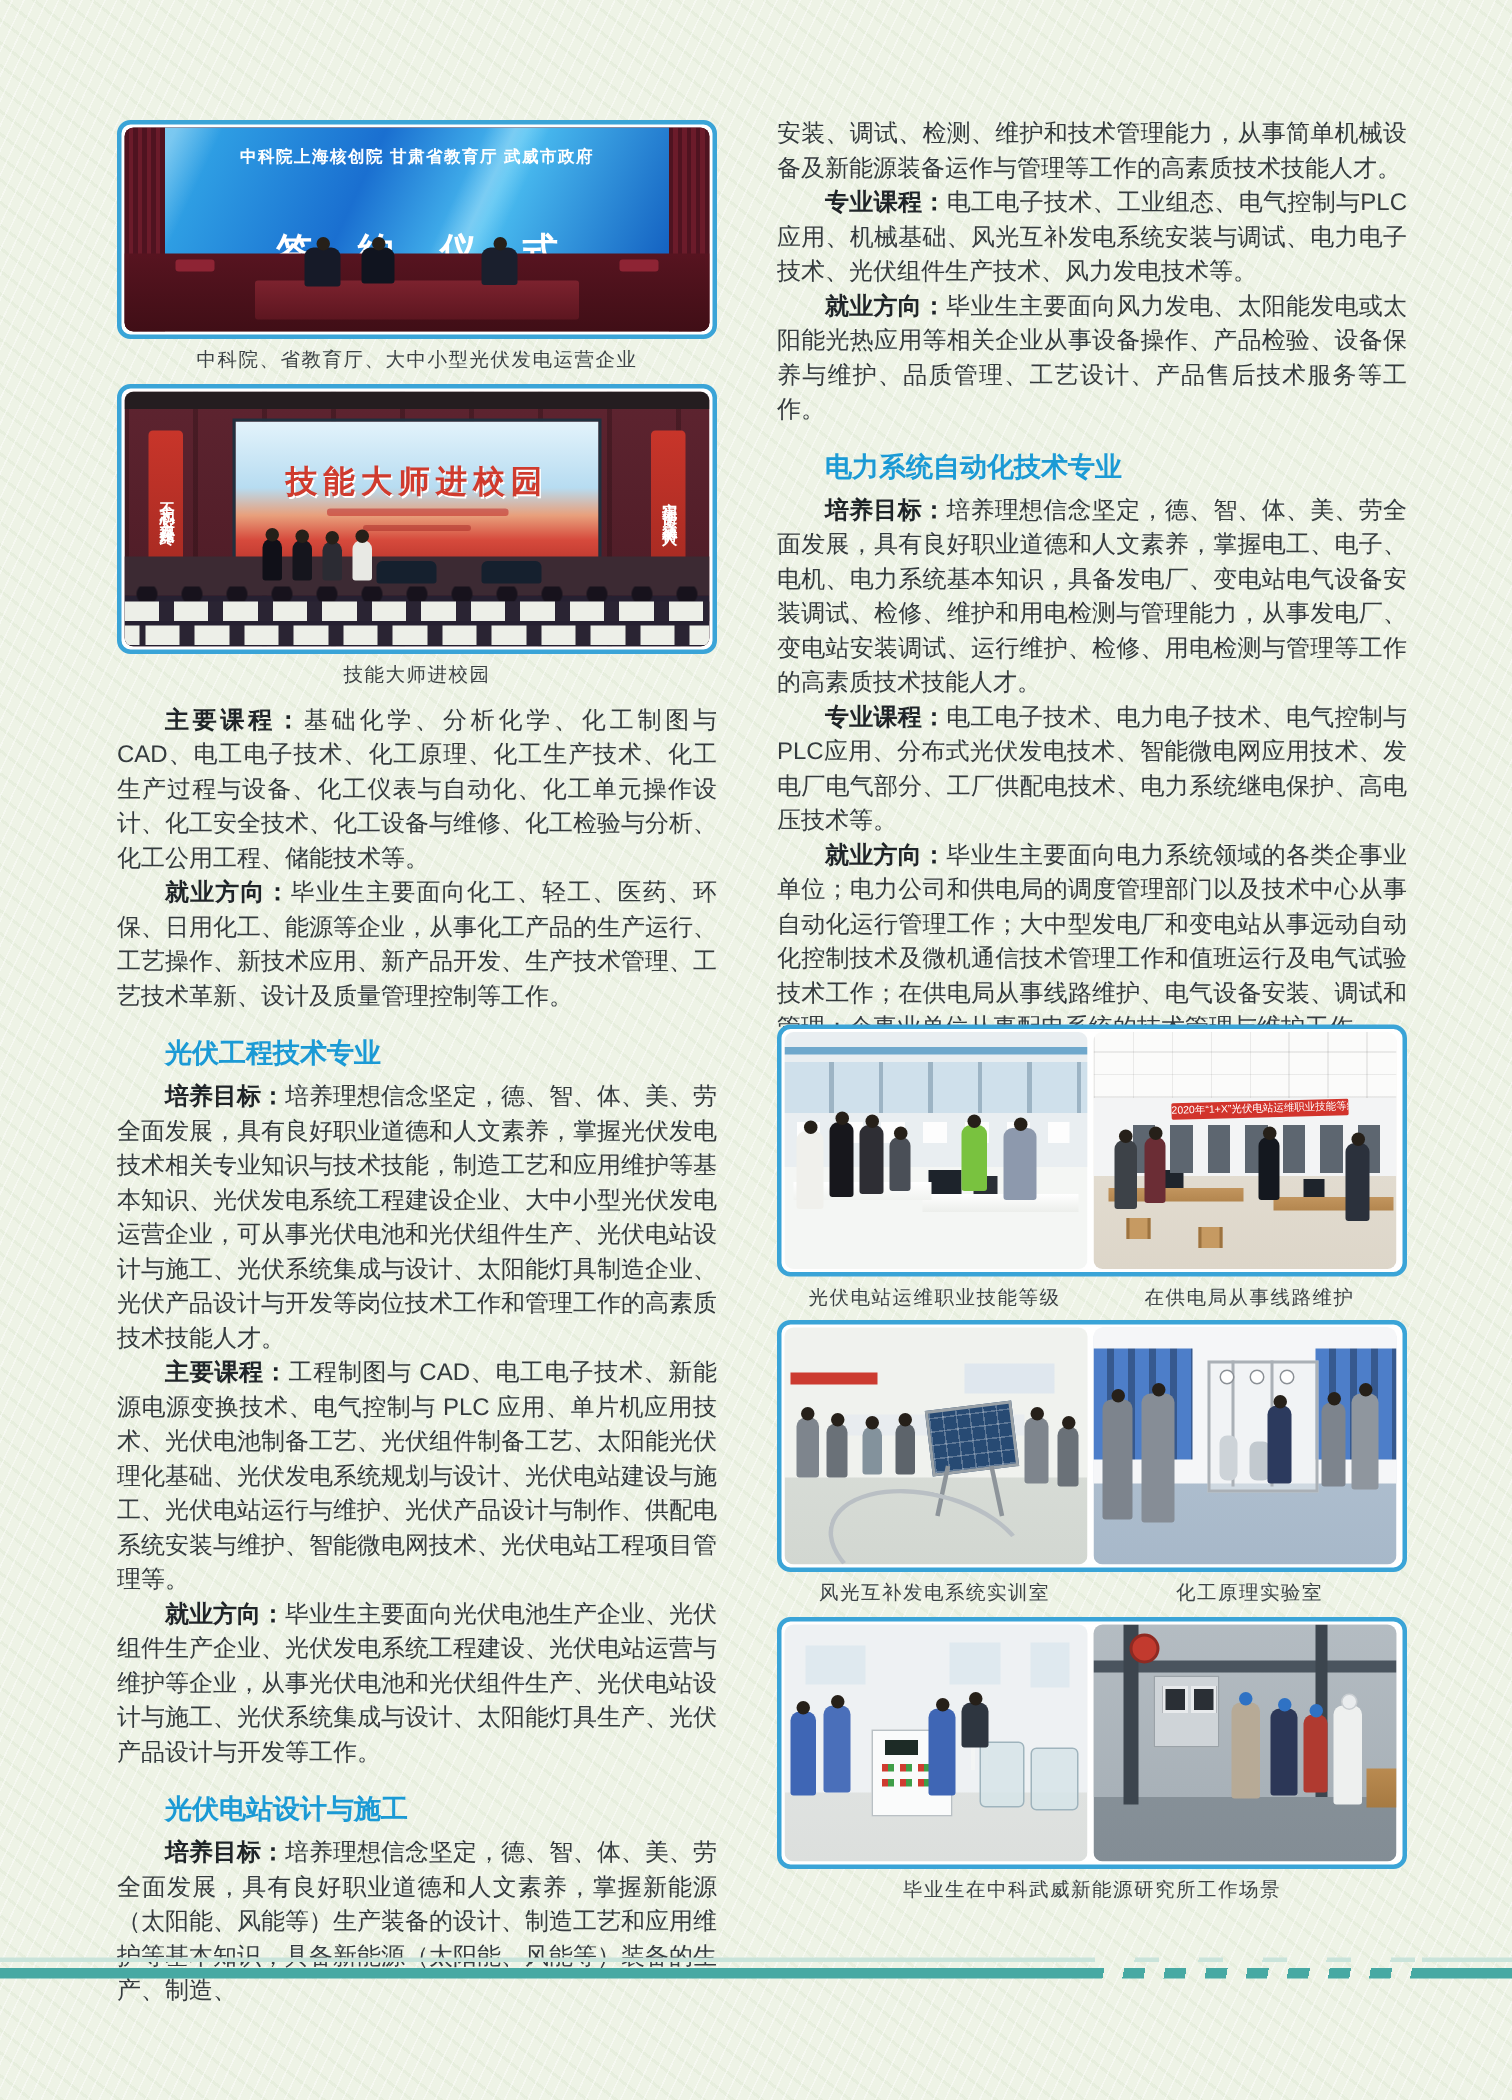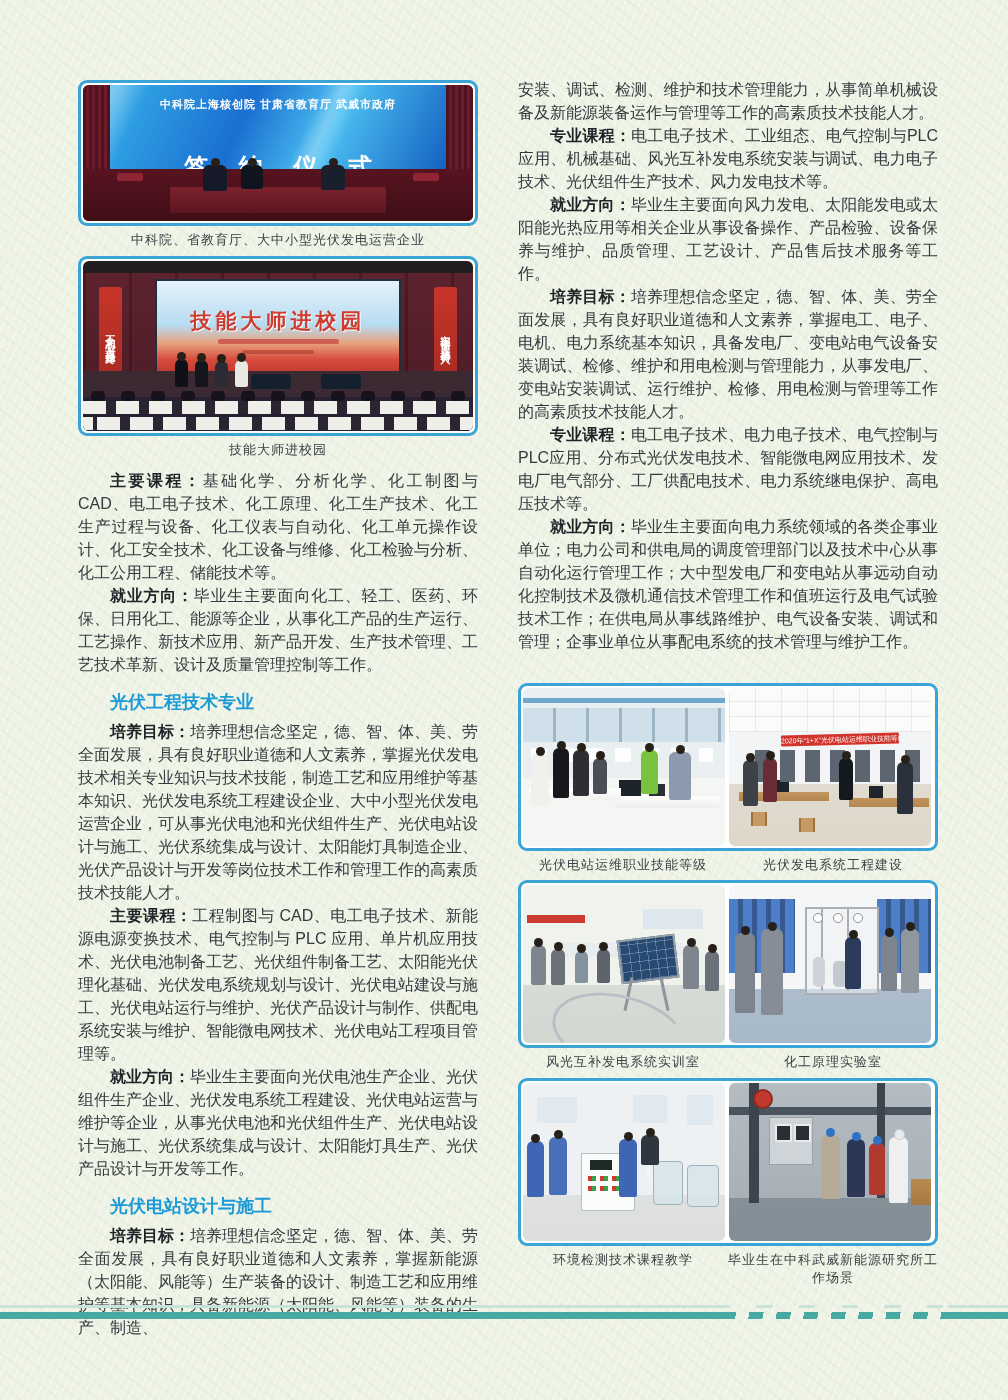--- a/index.html
+++ b/index.html
@@ -129,20 +129,21 @@
 
     <h3 class="sec-h">光伏电站设计与施工</h3>
     <p class="para"><b class="plabel">培养目标：</b><span>培养理想信念坚定，德、智、体、美、劳全面发展，具有良好职业道德和人文素养，掌握新能源（太阳能、风能等）生产装备的设计、制造工艺和应用维护等基本知识，具备新能源（太阳能、风能等）装备的生产、制造、</span></p>
   </div>
 
   <div class="col" style="left:518px;top:78px;width:420px;">
     <p class="para noind"><span>安装、调试、检测、维护和技术管理能力，从事简单机械设备及新能源装备运作与管理等工作的高素质技术技能人才。</span></p>
     <p class="para"><b class="plabel">专业课程：</b><span>电工电子技术、工业组态、电气控制与PLC应用、机械基础、风光互补发电系统安装与调试、电力电子技术、光伏组件生产技术、风力发电技术等。</span></p>
     <p class="para"><b class="plabel">就业方向：</b><span>毕业生主要面向风力发电、太阳能发电或太阳能光热应用等相关企业从事设备操作、产品检验、设备保养与维护、品质管理、工艺设计、产品售后技术服务等工作。</span></p>
 
+    <h3 class="sec-h">电力系统自动化技术专业</h3>
     <p class="para"><b class="plabel">培养目标：</b><span>培养理想信念坚定，德、智、体、美、劳全面发展，具有良好职业道德和人文素养，掌握电工、电子、电机、电力系统基本知识，具备发电厂、变电站电气设备安装调试、检修、维护和用电检测与管理能力，从事发电厂、变电站安装调试、运行维护、检修、用电检测与管理等工作的高素质技术技能人才。</span></p>
     <p class="para"><b class="plabel">专业课程：</b><span>电工电子技术、电力电子技术、电气控制与PLC应用、分布式光伏发电技术、智能微电网应用技术、发电厂电气部分、工厂供配电技术、电力系统继电保护、高电压技术等。</span></p>
     <p class="para"><b class="plabel">就业方向：</b><span>毕业生主要面向电力系统领域的各类企事业单位；电力公司和供电局的调度管理部门以及技术中心从事自动化运行管理工作；大中型发电厂和变电站从事远动自动化控制技术及微机通信技术管理工作和值班运行及电气试验技术工作；在供电局从事线路维护、电气设备安装、调试和管理；企事业单位从事配电系统的技术管理与维护工作。</span></p>
   </div>
 
   <div class="col" style="left:518px;top:683px;width:420px;">
     <div class="pframe">
       <div class="duo">
 
         <div class="photo" style="background:
@@ -179,21 +180,21 @@
           <div class="fig" style="left:34px;top:70px;width:14px;height:44px;background:#6b2d35;"></div>
           <div class="fig" style="left:110px;top:70px;width:14px;height:42px;background:#14181f;"></div>
           <div class="fig" style="left:168px;top:74px;width:16px;height:52px;background:#2b313c;"></div>
           <div style="position:absolute;left:22px;top:124px;width:12px;height:14px;background:#c69a62;border-left:2px solid #9c7340;border-right:2px solid #9c7340;"></div>
           <div style="position:absolute;left:70px;top:130px;width:12px;height:14px;background:#c69a62;border-left:2px solid #9c7340;border-right:2px solid #9c7340;"></div>
         </div>
       </div>
     </div>
     <div class="capsrow">
       <span>光伏电站运维职业技能等级</span>
-      <span>光伏发电系统工程建设</span>
+      <span>在供电局从事线路维护</span>
     </div>
   </div>
 
   <div class="col" style="left:518px;top:880px;width:420px;">
     <div class="pframe">
       <div class="duo">
 
         <div class="photo" style="background:
             linear-gradient(#cc3b30,#cc3b30) 4px 30px/58px 8px no-repeat,
             linear-gradient(#dfe7ee,#dfe7ee) 120px 24px/60px 20px no-repeat,
@@ -278,21 +279,20 @@
             <div style="position:absolute;left:24px;top:6px;width:13px;height:14px;background:#2a2f35;border:2px solid #e8eaec;"></div>
           </div>
           <div class="fig hb" style="left:92px;top:52px;width:19px;height:64px;background:#b7aa96;"></div>
           <div class="fig hb" style="left:118px;top:56px;width:18px;height:58px;background:#2c3757;"></div>
           <div class="fig hb" style="left:140px;top:60px;width:16px;height:52px;background:#b03a30;"></div>
           <div class="fig hw" style="left:160px;top:54px;width:19px;height:66px;background:#eef0ef;"></div>
         </div>
       </div>
     </div>
     <div class="capsrow">
-      <span>环境检测技术课程教学</span>
       <span>毕业生在中科武威新能源研究所工作场景</span>
     </div>
   </div>
 
   <div class="band" style="left:0;width:714px;top:1305px;height:3px;background:#c9e3da;"></div>
   <div class="band" style="left:714px;width:234px;top:1305px;height:3px;background:repeating-linear-gradient(100deg,#c9e3da 0 16px,rgba(0,0,0,0) 16px 42px);"></div>
   <div class="band" style="left:948px;width:60px;top:1305px;height:3px;background:#c9e3da;"></div>
   <div class="band" style="left:0;width:722px;top:1312px;height:7px;background:#47a9a3;"></div>
   <div class="band" style="left:722px;width:226px;top:1312px;height:7px;background:repeating-linear-gradient(100deg,#47a9a3 0 14px,rgba(0,0,0,0) 14px 27px);"></div>
   <div class="band" style="left:948px;width:60px;top:1312px;height:7px;background:#47a9a3;"></div>

